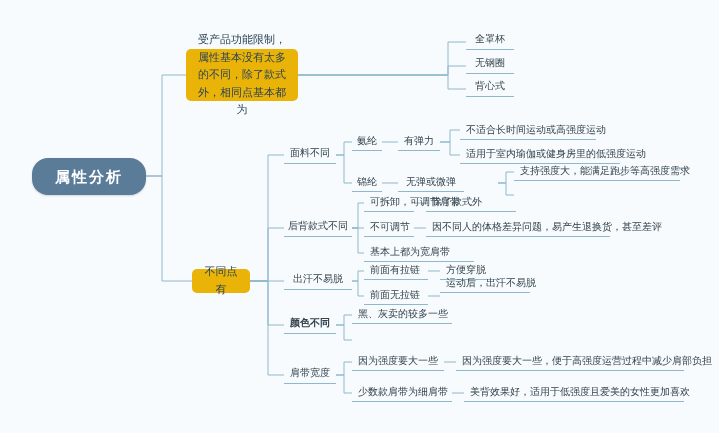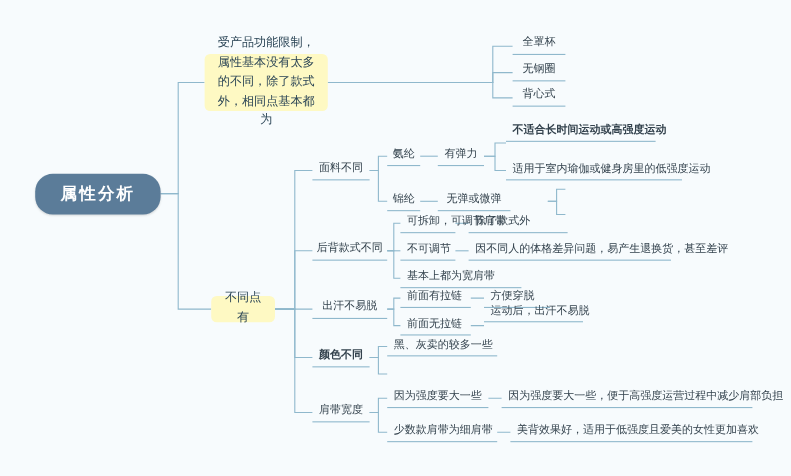--- a/index.html
+++ b/index.html
@@ -40,21 +40,21 @@
     background: #5b7c99;
     color: #ffffff;
     border-radius: 7px;
     font-size: 15px;
     font-weight: bold;
     letter-spacing: 2px;
     box-shadow: 0 1px 2px rgba(0,0,0,0.15);
   }
   
   .l1 {
-    background: #fef9c3;
+    background: #eab308;
     color: #2a4455;
     border-radius: 5px;
     font-size: 11px;
     padding: 6px 9px;
     text-align: left;
     justify-content: flex-start;
     line-height: 1.6;
   }
   .l1.center {
     justify-content: center;
@@ -158,32 +158,35 @@
 
   <div class="node item" style="left:284px; top:145px; width:52px; height:19px;">
     <span>面料不同</span>
   </div>
   <div class="node item" style="left:352px; top:133px; width:30px; height:18px;">
     <span>氨纶</span>
   </div>
   <div class="node item" style="left:398px; top:133px; width:42px; height:18px;">
     <span>有弹力</span>
   </div>
-  <div class="node leaf" style="left:460px; top:111px; width:136px; height:18px;font-weight:bold;">
+  <div class="node leaf" style="left:460px; top:122px; width:136px; height:18px;">
     <span>不适合长时间运动或高强度运动</span>
   </div>
   <div class="node leaf" style="left:460px; top:146px; width:160px; height:18px;">
     <span>适用于室内瑜伽或健身房里的低强度运动</span>
   </div>
   <div class="node item" style="left:352px; top:174px; width:30px; height:18px;">
     <span>锦纶</span>
   </div>
   <div class="node item" style="left:398px; top:174px; width:66px; height:18px;">
     <span>无弹或微弹</span>
   </div>
+  <div class="node leaf" style="left:514px; top:163px; width:166px; height:18px;">
+    <span>支持强度大，能满足跑步等高强度需求</span>
+  </div>
 
   <div class="node item" style="left:284px; top:218px; width:68px; height:19px;">
     <span>后背款式不同</span>
   </div>
   <div class="node leaf" style="left:364px; top:194px; width:50px; height:18px;">
     <span>可拆卸，可调节肩带</span>
   </div>
   <div class="node leaf" style="left:426px; top:194px; width:90px; height:18px;">
     <span>除了款式外</span>
   </div>

